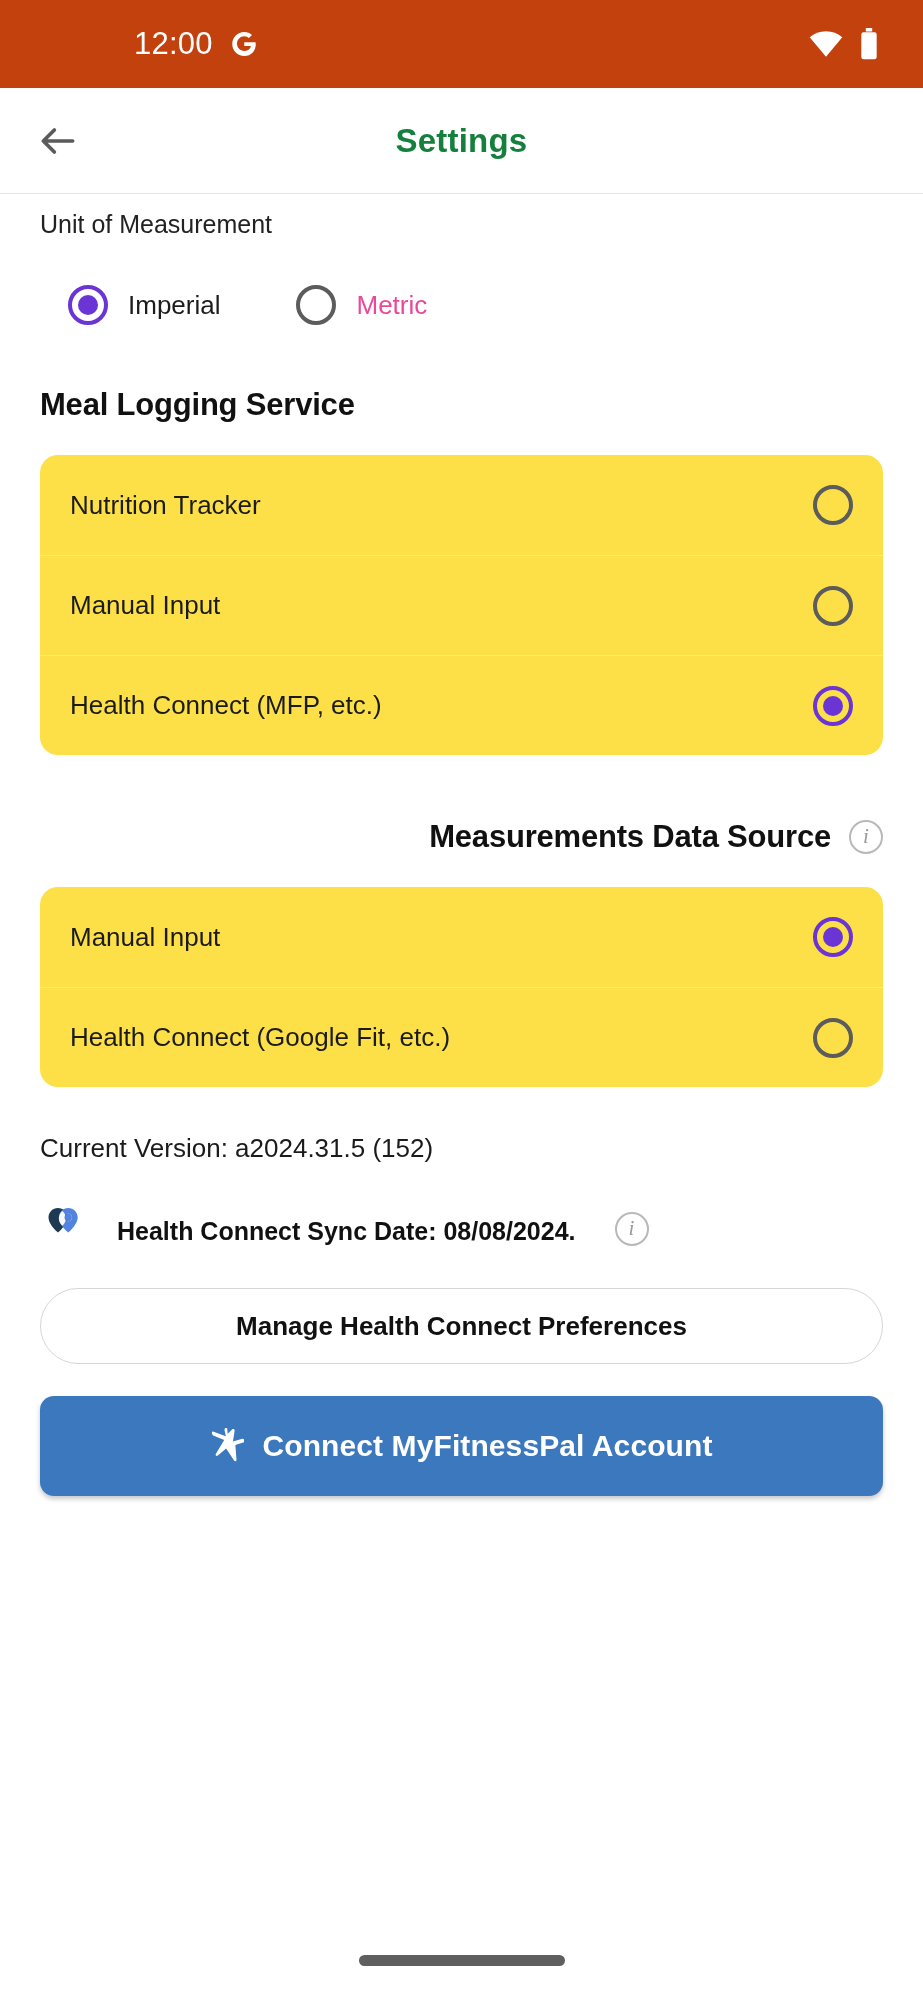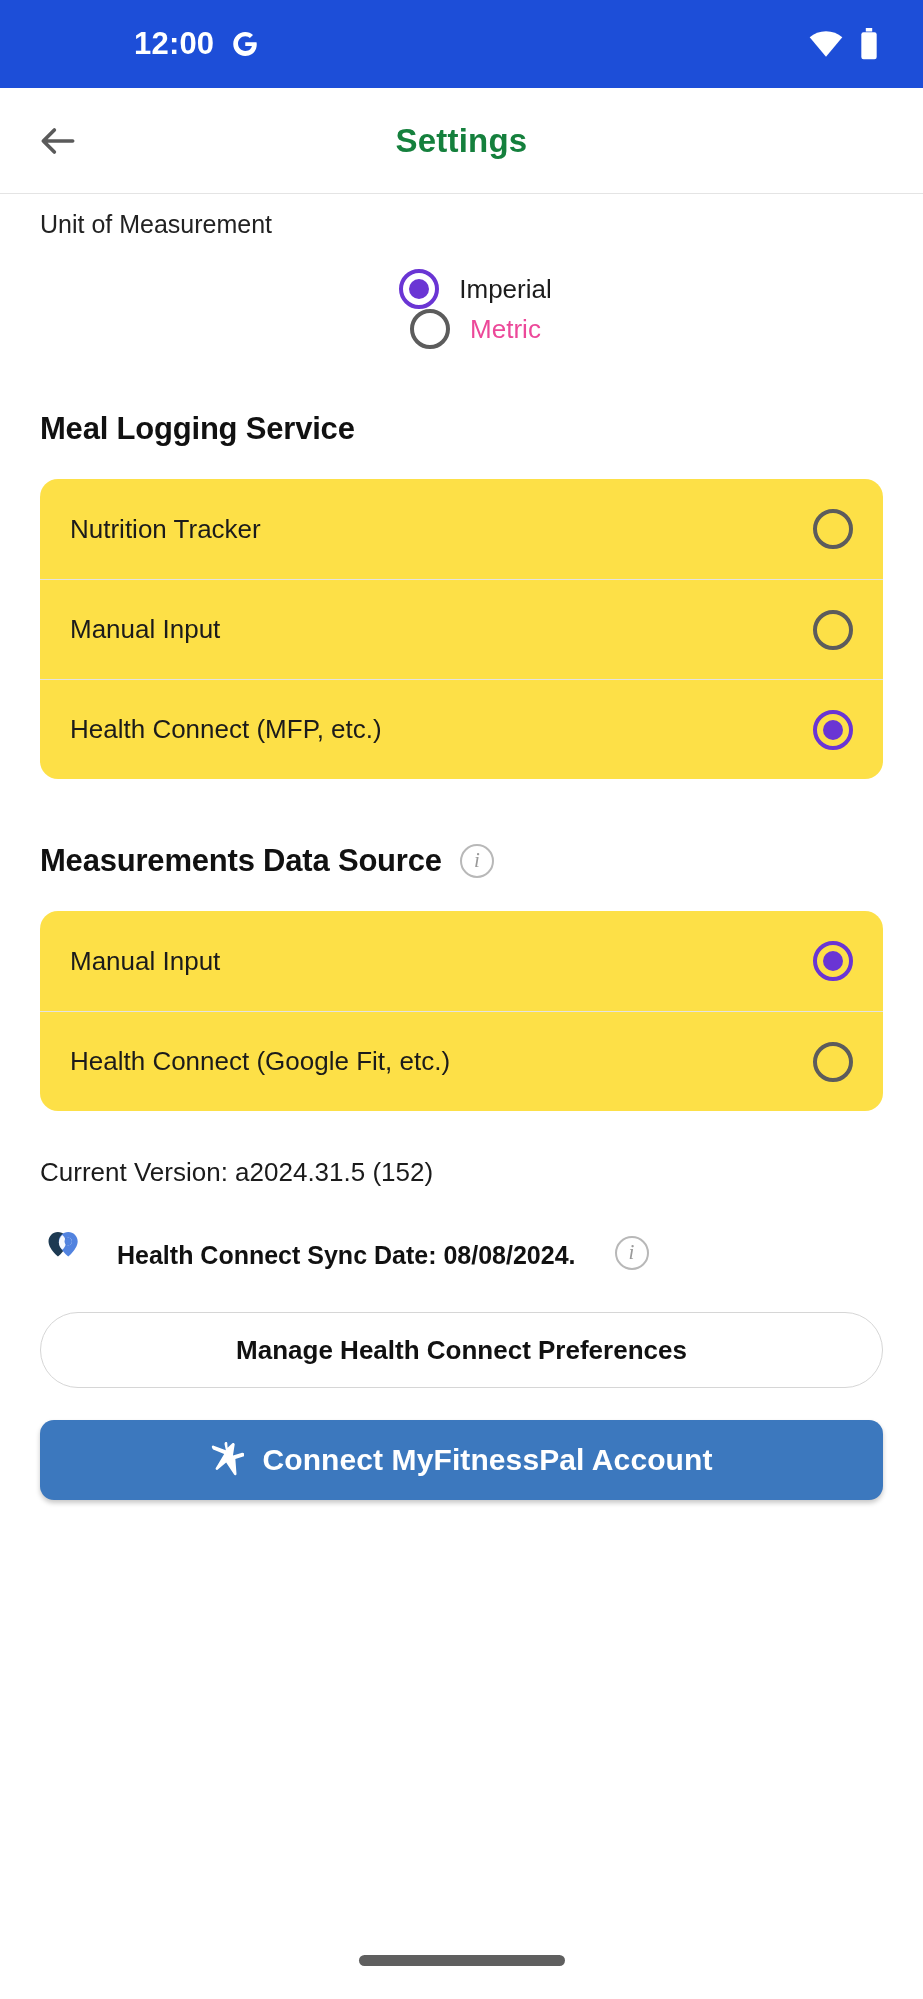--- a/index.html
+++ b/index.html
@@ -7,24 +7,23 @@
   body {
     font-family: "Liberation Sans", sans-serif;
     background:#ffffff;
     color:#1a1a1a;
     overflow:hidden;
   }
   .phone { width:923px; height:1999px; display:flex; flex-direction:column; background:#fff; }
 
   
   .statusbar {
-    height:88px; background:#1d4ed8; flex:0 0 88px;
+    height:88px; background:#c2410c; flex:0 0 88px;
     display:flex; align-items:center; justify-content:space-between;
     padding:0 24px 0 0;
-    font-weight:bold;
   }
   .sb-left { display:flex; align-items:center; gap:16px; padding-left:134px; }
   .sb-time { font-size:31px; color:#ffffff; letter-spacing:0.2px; }
   .g-icon { width:30px; height:30px; display:block; }
   .sb-right { display:flex; align-items:center; gap:16px; padding-right:20px; }
 
   
   .appbar {
     height:106px; flex:0 0 106px; background:#ffffff;
     display:flex; align-items:center; position:relative;
@@ -44,21 +43,21 @@
   .content { flex:1 1 auto; padding:0 40px; overflow:hidden; position:relative; }
 
   .section-title {
     font-size:31px; font-weight:700; color:#111;
     letter-spacing:-0.2px;
   }
   .appearance-title { margin-top:52px; }
   .sub-label { font-size:25px; color:#222; margin-top:16px; }
 
   .radio-row-inline {
-    display:flex; align-items:center; margin-top:30px; padding-left:28px; gap:0;flex-direction:column;
+    display:flex; align-items:center; margin-top:46px; padding-left:28px; gap:0;
   }
   .radio-opt { display:flex; align-items:center; cursor:pointer; }
   .radio-opt .lbl { font-size:26px; margin-left:20px; }
   .radio-opt.sel .lbl { color:#1c1c1c; }
   .radio-opt.unsel .lbl { color:#ec4899; }
   .gap-52 { width:76px; }
 
   .radio {
     width:40px; height:40px; border-radius:50%;
     border:4px solid #5c5c5c; background:transparent;
@@ -74,21 +73,21 @@
   .card {
     margin-top:32px; background:#fde047; border-radius:18px; overflow:hidden;
   }
   .card-row {
     height:100px; display:flex; align-items:center; justify-content:space-between;
     padding:0 30px; cursor:pointer;
   }
   .card-row + .card-row { border-top:1px solid #e3e3e3; }
   .card-row .row-label { font-size:26px; color:#1b1b1b; }
 
-  .heading-with-info { display:flex; align-items:center; gap:18px; margin-top:64px; }
+  .heading-with-info { display:flex; align-items:center; gap:18px; margin-top:64px;justify-content:flex-end; }
   .info-icon {
     width:34px; height:34px; border-radius:50%; border:2px solid #b8b8b8;
     display:flex; align-items:center; justify-content:center;
     font-size:21px; color:#9a9a9a; font-style:italic;
     font-family:"Liberation Serif", serif; line-height:1; cursor:pointer;
     flex:0 0 34px;
   }
   .info-icon span { transform:translateY(-1px); }
 
   .version-text { margin-top:46px; font-size:26px; color:#1b1b1b; }
@@ -99,21 +98,21 @@
   .sync-info { margin-left:26px; }
 
   .btn-outline {
     margin-top:42px; height:76px; width:100%;
     border:1.5px solid #d6d6d6; border-radius:40px; background:#fff;
     display:flex; align-items:center; justify-content:center;
     font-size:26px; font-weight:700; color:#111; cursor:pointer;
   }
 
   .btn-primary {
-    margin-top:32px; height:80px; width:100%;
+    margin-top:32px; height:100px; width:100%;
     background:#3C78BE; border-radius:14px; border:none;
     display:flex; align-items:center; justify-content:center; gap:18px;
     cursor:pointer; box-shadow:0 3px 5px rgba(0,0,0,0.22);
   }
   .btn-primary .btn-label {
     font-size:30px; font-weight:700; color:#ffffff; letter-spacing:0.1px;
   }
 
   
   .navbar {

